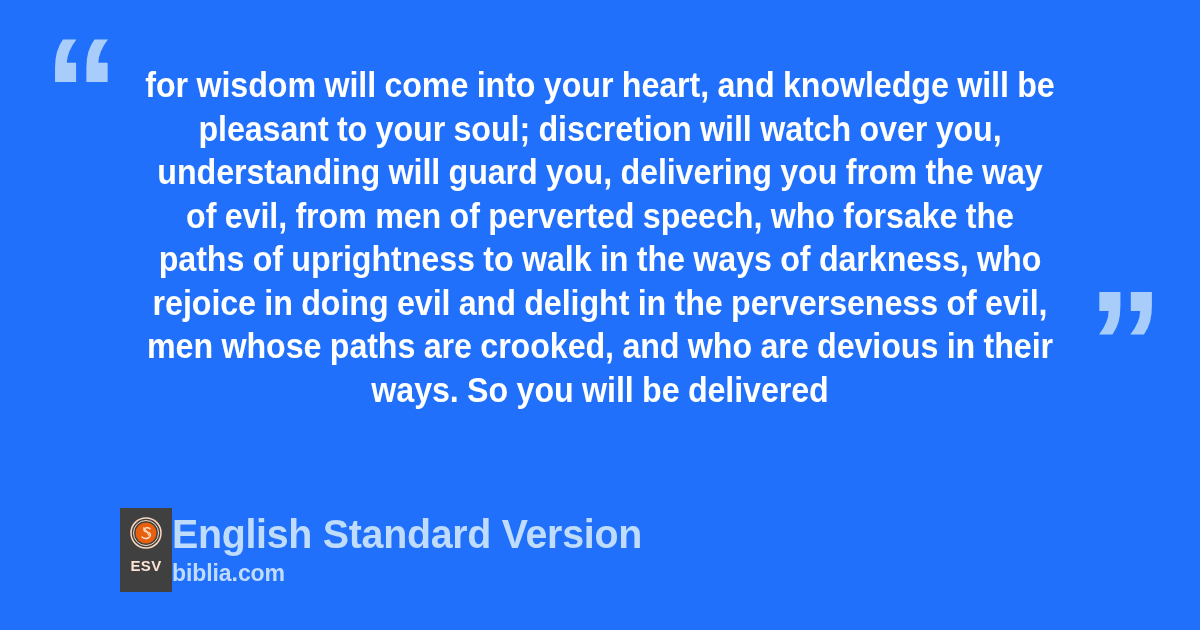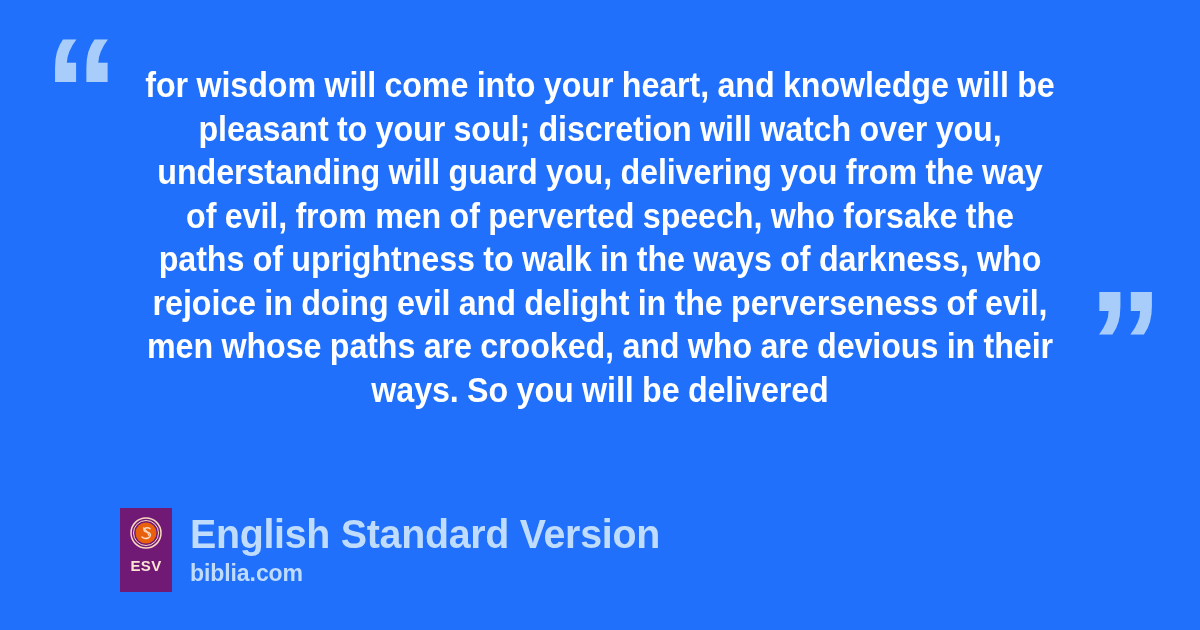--- a/index.html
+++ b/index.html
@@ -72,21 +72,21 @@
     top: 508px;
     display: flex;
     flex-direction: row;
     align-items: flex-start;
   }
 
   #logo-badge {
     position: relative;
     width: 52px;
     height: 84px;
-    background: #701a75;
+    background: #404040;
     flex: 0 0 auto;
     display: flex;
     flex-direction: column;
     align-items: center;
     justify-content: flex-start;
     overflow: hidden;
   }
 
   #logo-seal {
     margin-top: 9px;
@@ -100,21 +100,20 @@
     margin-top: 9px;
     color: #fde4d2;
     font-family: "Liberation Sans", sans-serif;
     font-weight: 700;
     font-size: 15px;
     line-height: 1;
     letter-spacing: 0.3px;
   }
 
   #footer-text {
-    margin-left: 18px;
     padding-top: 2px;
     display: flex;
     flex-direction: column;
     align-items: flex-start;
   }
 
   #footer-title {
     color: #bfdcfc;
     font-family: "Liberation Sans", sans-serif;
     font-weight: 700;

